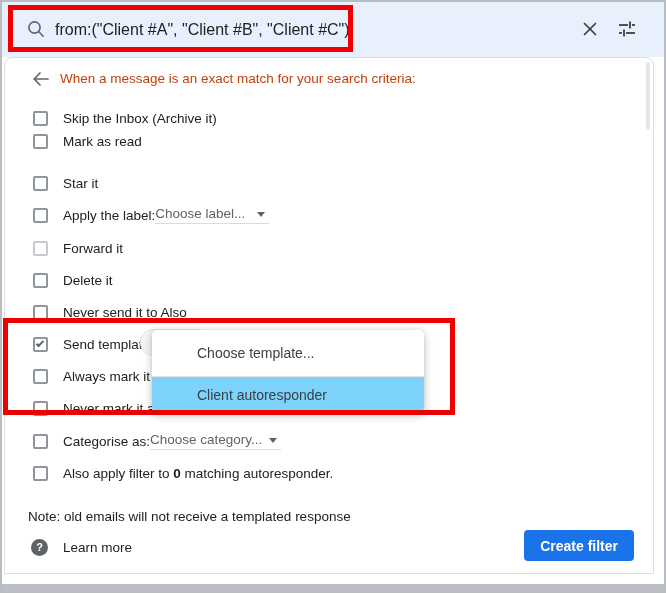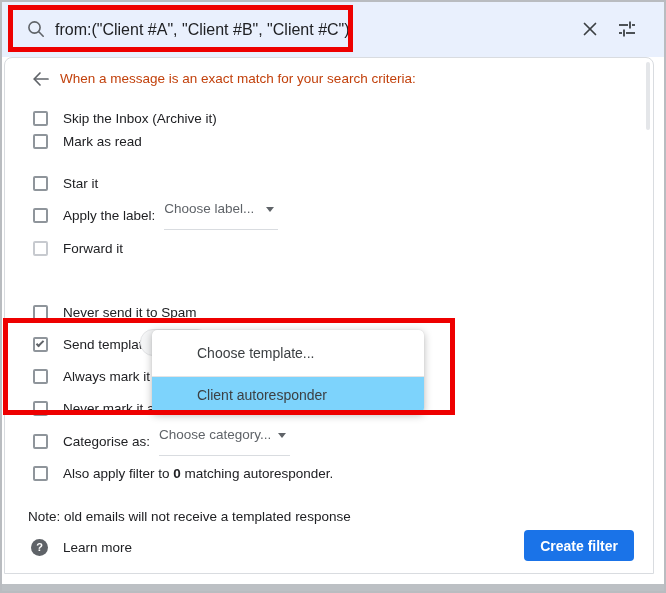--- a/index.html
+++ b/index.html
@@ -48,21 +48,21 @@
   }
   .row .cb.disabled { border-color:#c7cacf; }
   .row .cb .checkmark {
     position:absolute; left:1px; top:2px; width:8px; height:4px;
     border-left:2px solid #5f6368; border-bottom:2px solid #5f6368;
     transform:rotate(-45deg);
   }
   .row .lbl { margin-left:15px; font-size:13.5px; color:#202124; white-space:nowrap; }
   .dd {
     display:inline-flex; align-items:center;
-    margin-left:9px; padding-bottom:13px;
+    margin-left:0; padding-bottom:2px;
     border-bottom:1px solid #d9dce0; cursor:pointer;
   }
   .dd .dd-value { font-size:13.5px; color:#5f6368; white-space:nowrap; }
   .caret {
     width:0; height:0; margin:2px 4px 0 12px;
     border-left:4.5px solid transparent; border-right:4.5px solid transparent;
     border-top:5px solid #5f6368;
   }
   .caret.tight { margin-left:7px; }
   .link {
@@ -173,24 +173,28 @@
         <span class="dd-value">Choose label...</span>
         <span class="caret"></span>
       </span>
     </div>
 
     <div class="row" style="top:179px">
       <span class="cb disabled"></span>
       <span class="lbl">Forward it</span>
     </div>
 
+    <div class="row" style="top:211px">
+      <span class="cb"></span>
+      <span class="lbl">Delete it</span>
+    </div>
 
     <div class="row" style="top:243px">
       <span class="cb"></span>
-      <span class="lbl">Never send it to Spam</span>
+      <span class="lbl">Never send it to Also</span>
     </div>
 
     <div class="row" style="top:275px">
       <span class="cb">
           <span class="checkmark"></span>
         </span>
       <span class="lbl">Send template:</span>
     </div>
 
     <div class="row" style="top:307px">

